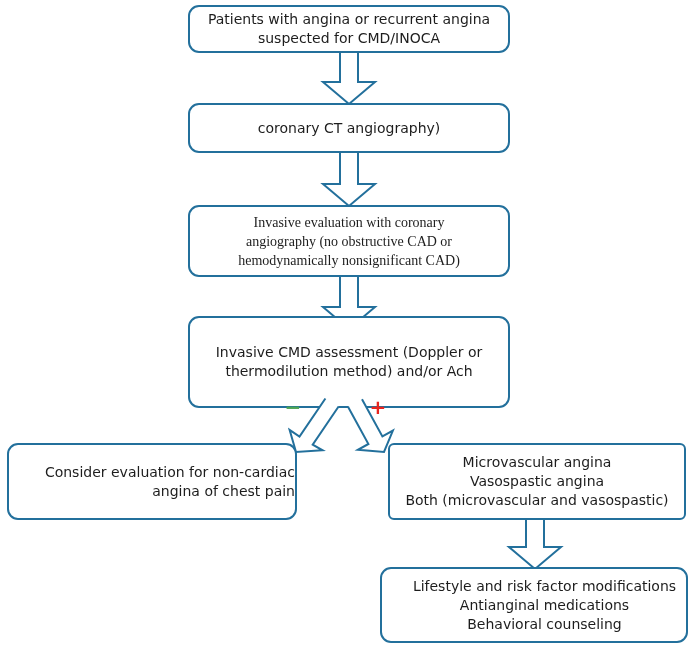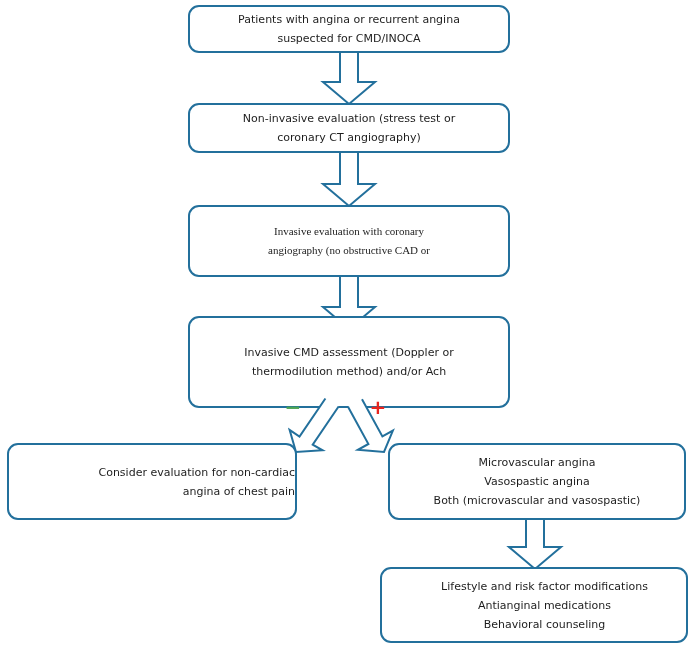--- a/index.html
+++ b/index.html
@@ -12,21 +12,21 @@
   }
   html,body{margin:0;padding:0;background:#ffffff;}
   .canvas{
     position:relative;width:692px;height:646px;background:#ffffff;overflow:hidden;
     font-family:"DejaVu Sans","Liberation Sans",sans-serif;
   }
   .flowbox{
     position:absolute;box-sizing:border-box;
     border:2px solid var(--box-border);border-radius:11px;background:#ffffff;
     display:flex;flex-direction:column;justify-content:center;align-items:center;
-    color:var(--text);font-size:11px;line-height:19px;text-align:center;
+    color:var(--text);font-size:14px;line-height:19px;text-align:center;
     z-index:1;
   }
   .flowbox .line{white-space:nowrap;}
   svg.arrow-layer{position:absolute;left:0;top:0;z-index:0;}
   svg.arrow-layer.top{z-index:2;}
   .arrow{fill:var(--arrow-fill);stroke:var(--arrow-outline);stroke-width:2;stroke-linejoin:miter;}
   .branch-label{
     position:absolute;z-index:3;width:22px;text-align:center;
     font-size:20px;font-weight:bold;line-height:20px;
   }
@@ -44,40 +44,40 @@
     <path class="arrow" d="M340,273 L340,307 L323,307 L349,329 L375,307 L358,307 L358,273"></path>
     <path class="arrow" d="M526,516 L526,547 L509,547 L535,569 L561,547 L544,547 L544,516"></path>
   </svg>
 
   <div class="flowbox" style="left:188px;top:5px;width:322px;height:48px;">
     <div class="line">Patients with angina or recurrent angina</div>
     <div class="line">suspected for CMD/INOCA</div>
   </div>
 
   <div class="flowbox" style="left:188px;top:103px;width:322px;height:50px;">
-    <div class="line">Non-invasive evaluation (stress test or</div>
     <div class="line">coronary CT angiography)</div>
   </div>
 
   <div class="flowbox" style="left:188px;top:205px;width:322px;height:72px;font-family:Liberation Serif, serif;">
     <div class="line">Invasive evaluation with coronary</div>
     <div class="line">angiography (no obstructive CAD or</div>
+    <div class="line">hemodynamically nonsignificant CAD)</div>
   </div>
 
   <div class="flowbox" style="left:188px;top:316px;width:322px;height:92px;">
     <div class="line">Invasive CMD assessment (Doppler or</div>
     <div class="line">thermodilution method) and/or Ach</div>
   </div>
 
   <div class="flowbox" style="left:7px;top:443px;width:290px;height:77px;align-items:flex-end;">
     <div class="line">Consider evaluation for non-cardiac</div>
     <div class="line">angina of chest pain</div>
   </div>
 
-  <div class="flowbox" style="left:388px;top:443px;width:298px;height:77px;">
+  <div class="flowbox" style="left:388px;top:443px;width:298px;height:77px;border-radius:6px;">
     <div class="line">Microvascular angina</div>
     <div class="line">Vasospastic angina</div>
     <div class="line">Both (microvascular and vasospastic)</div>
   </div>
 
   <div class="flowbox" style="left:380px;top:567px;width:308px;height:76px;padding-left:21px;">
     <div class="line">Lifestyle and risk factor modifications</div>
     <div class="line">Antianginal medications</div>
     <div class="line">Behavioral counseling</div>
   </div>

